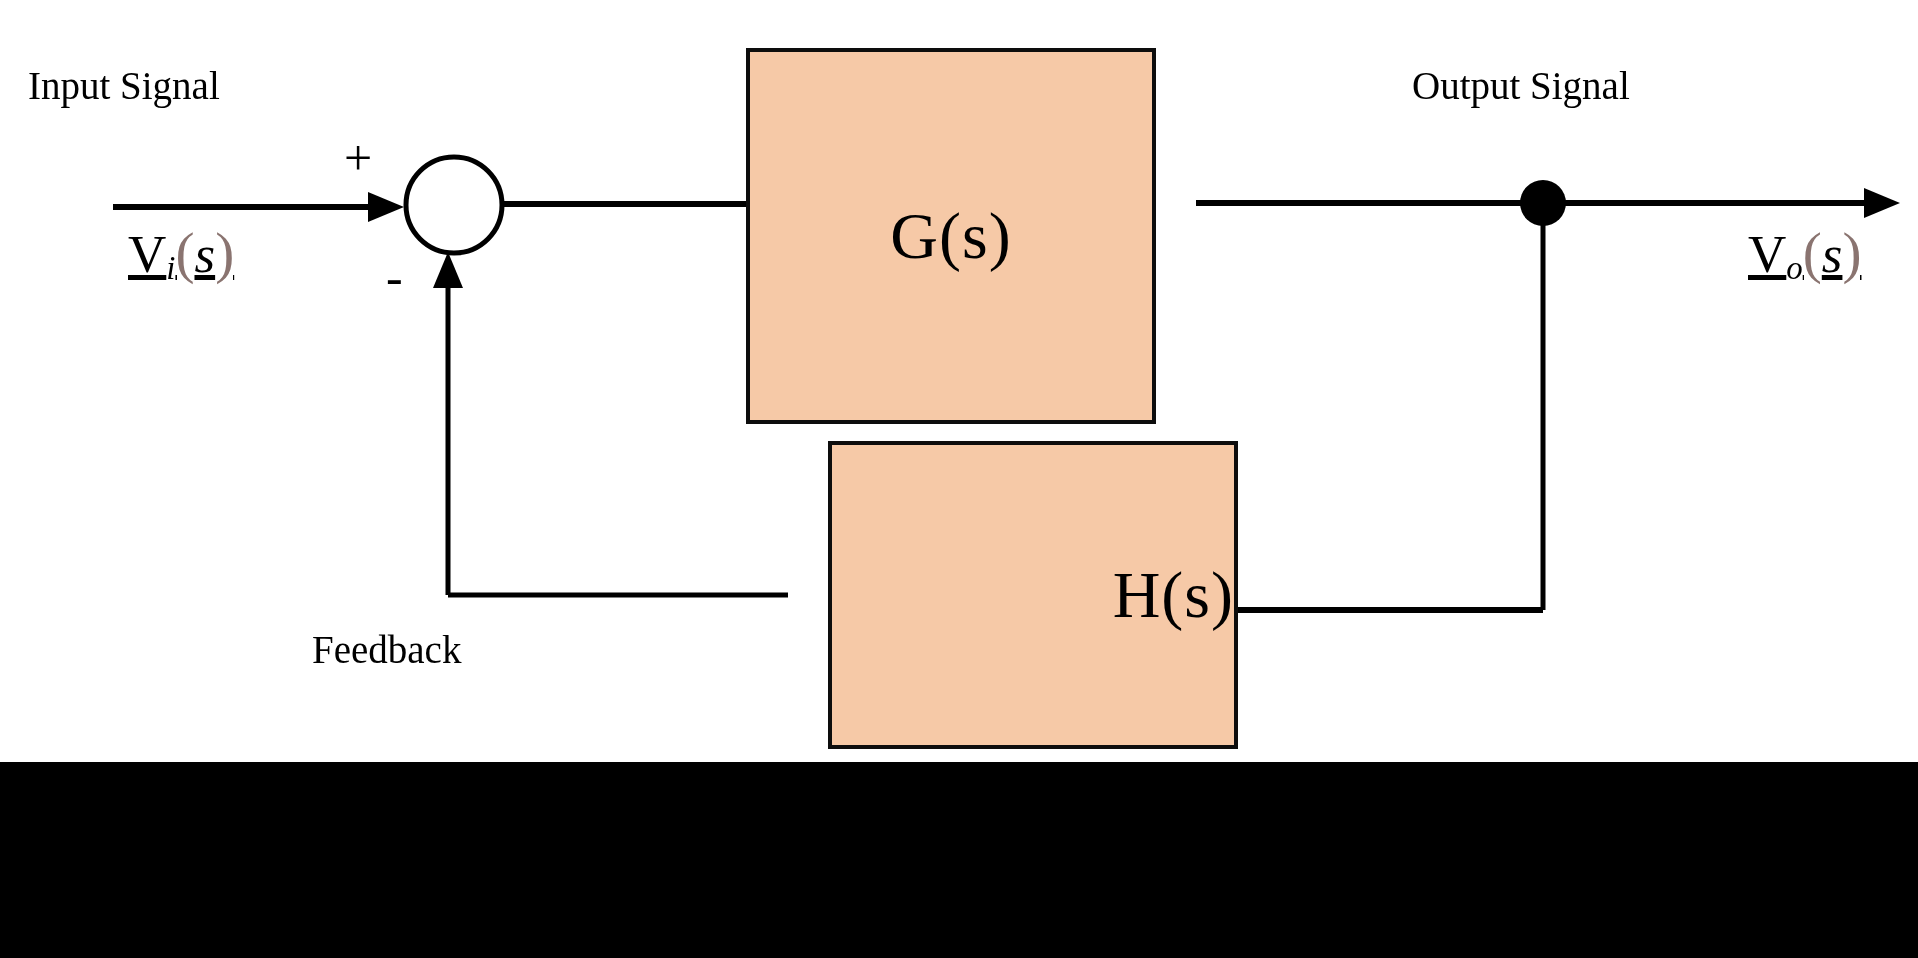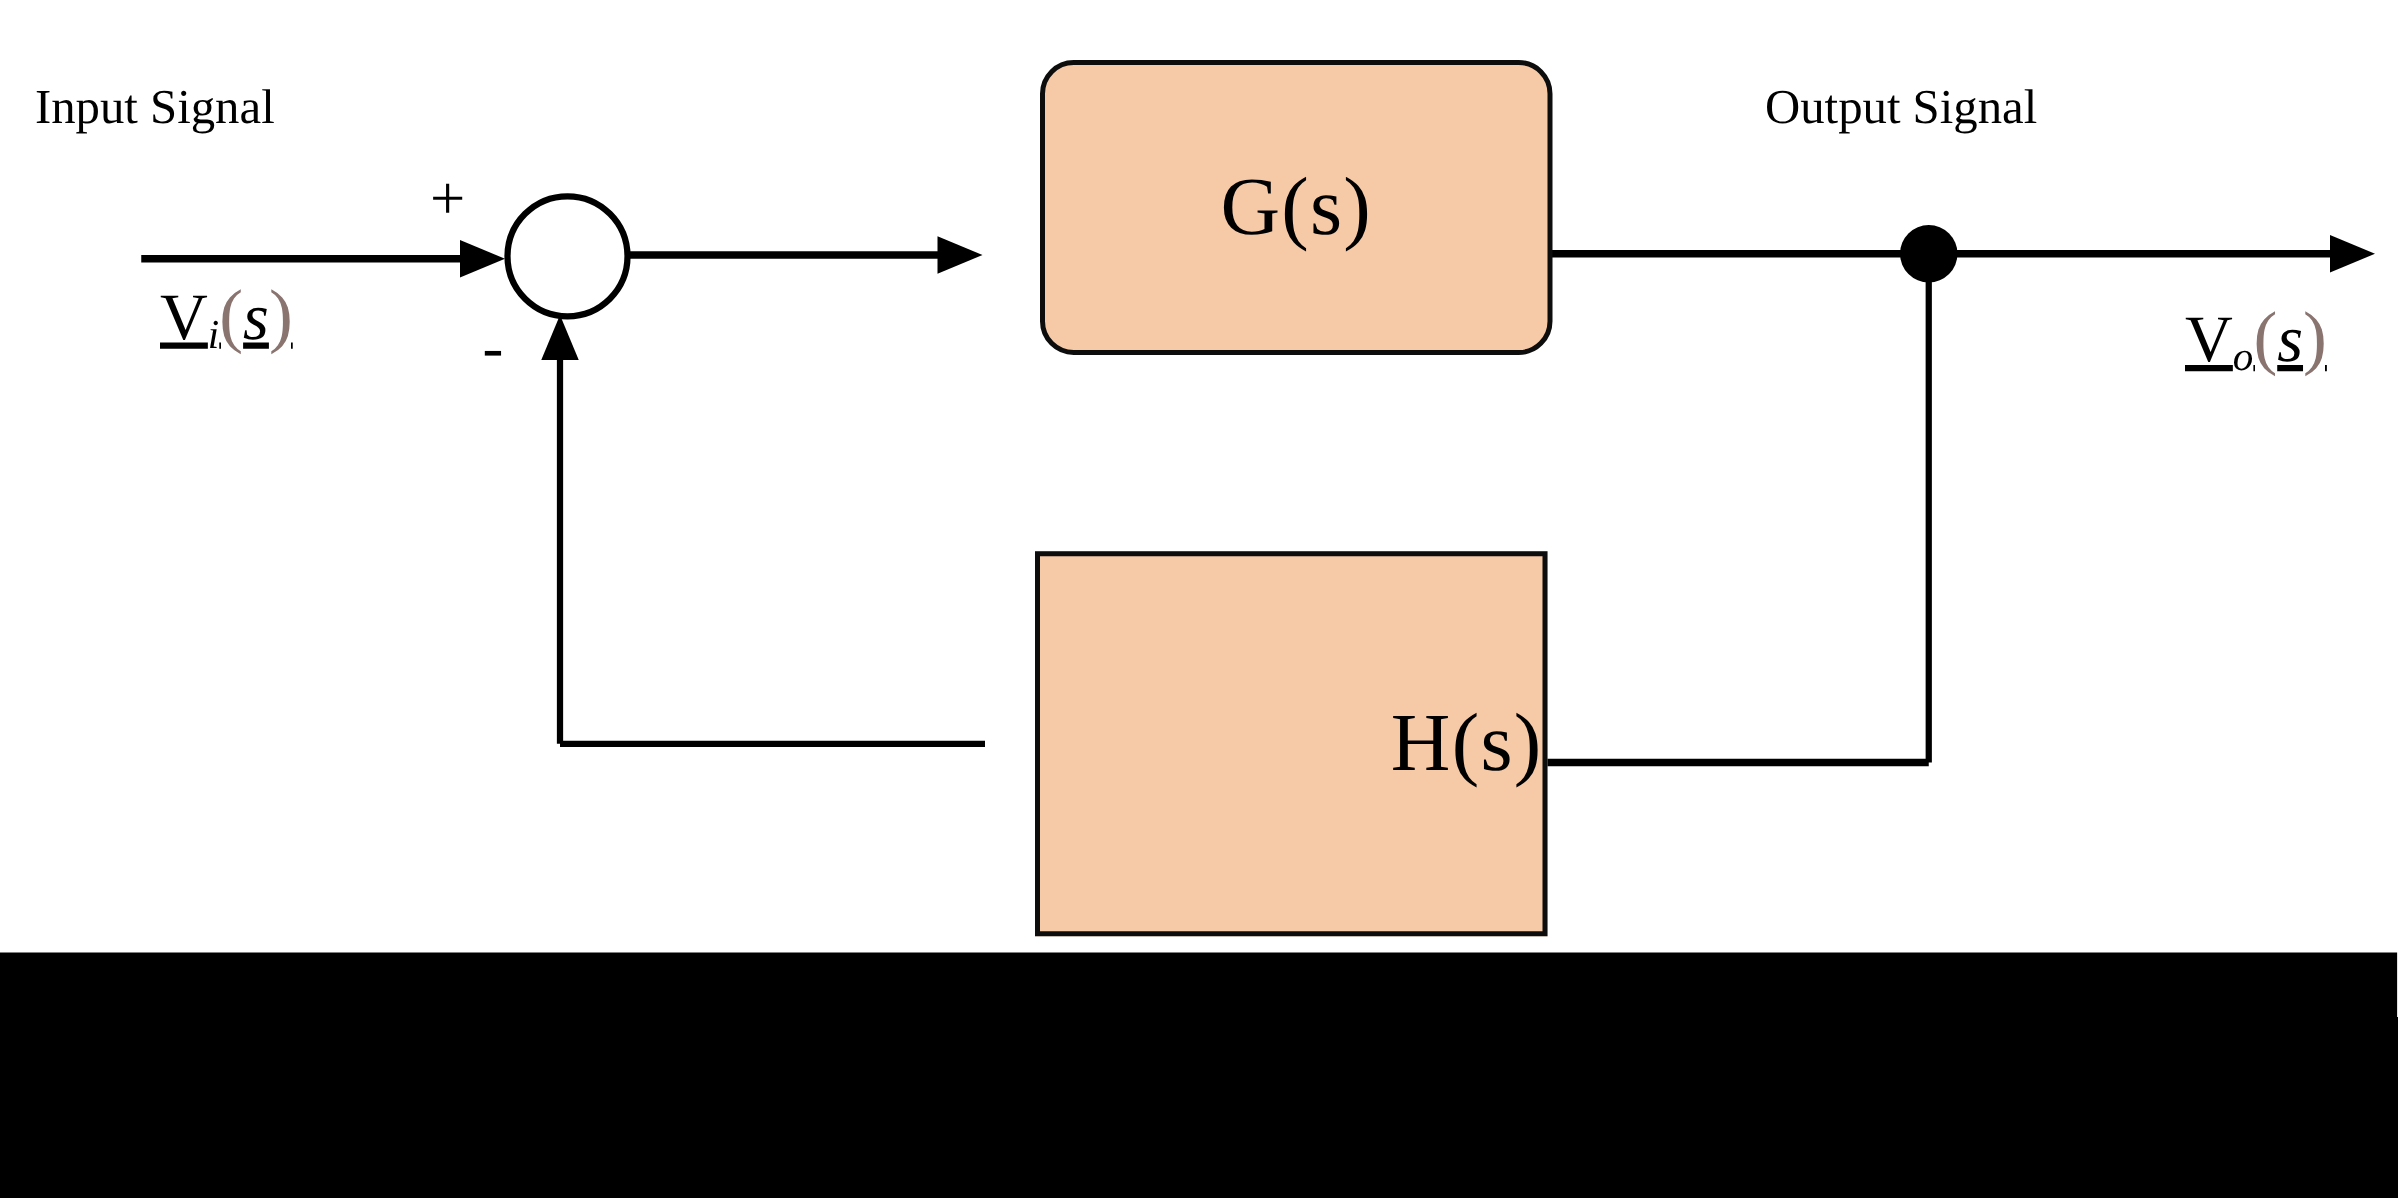--- a/index.html
+++ b/index.html
@@ -44,21 +44,21 @@
     box-sizing: border-box;
     display: flex;
     align-items: center;
     justify-content: center;
   }
   .block-label {
     font-size: 66px;
     color: #000000;
     letter-spacing: 1px;
   }
-  #g-block { left: 832px; top: 48px; height: 236px; border-radius: 27px; }
+  #g-block { left: 746px; top: 48px; height: 376px; }
   #h-block { left: 828px; top: 441px; height: 308px; justify-content: flex-end; }
   .sig {
     position: absolute;
     font-size: 53px;
     color: #000000;
     white-space: nowrap;
     line-height: 1;
     text-decoration: underline;
   }
   .sig sub {
@@ -119,27 +119,28 @@
   <div class="block" id="g-block">
     <span class="block-label">G(s)</span>
   </div>
 
   <div class="block" id="h-block">
     <span class="block-label">H(s)</span>
   </div>
 
   <div class="label" style="left:28px; top:66px;">Input Signal</div>
   <div class="label" style="left:1412px; top:66px;">Output Signal</div>
+  <div class="label" style="left:312px; top:630px;">Feedback</div>
 
   <div class="sign" style="left:344px; top:133px;">+</div>
   <div class="sign" style="left:386px; top:252px;">-</div>
 
   <div class="sig" style="left:128px; top:224px;">
     <span>V</span><sub>i</sub><span class="paren">(</span><span class="arg">s</span><span class="paren">)</span>
   </div>
 
-  <div class="sig" style="left:1748px; top:242px;">
+  <div class="sig" style="left:1748px; top:224px;">
     <span>V</span><sub>o</sub><span class="paren">(</span><span class="arg">s</span><span class="paren">)</span>
   </div>
 
   <div id="bottom-bar"></div>
 
 </div>
 
 </body></html>

